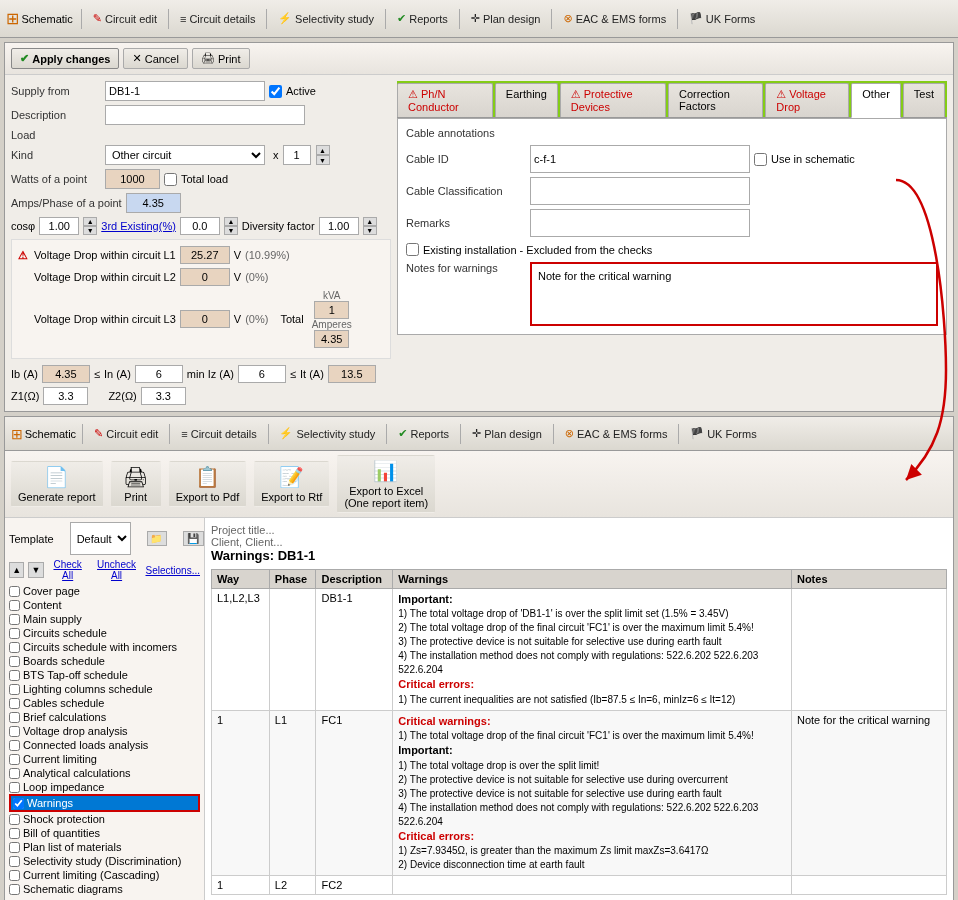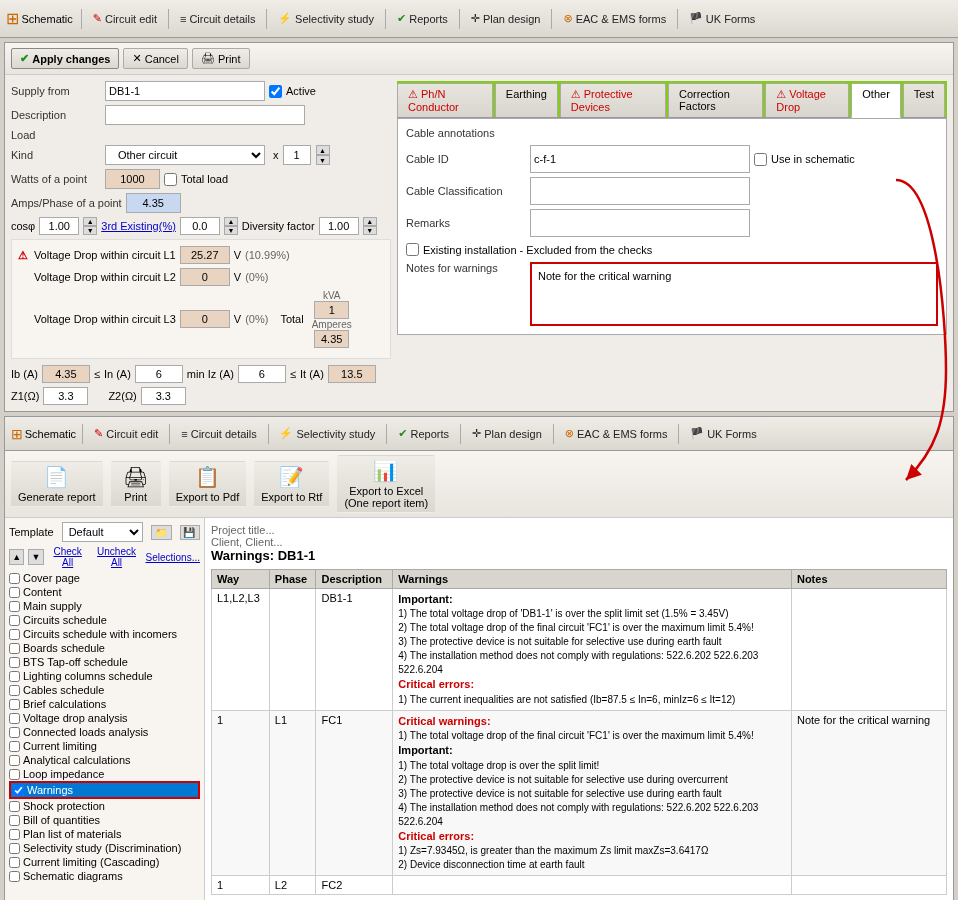--- a/index.html
+++ b/index.html
@@ -189,27 +189,27 @@
     .template-panel {
       width: 200px;
       flex-shrink: 0;
       border-right: 1px solid #ccc;
       padding: 4px;
       background: #f8f4f0;
     }
     .template-header {
       display: flex;
       align-items: center;
-      gap: 8px;
+      gap: 16px;
       margin-bottom: 4px;
     }
     .template-select {
       border: 1px solid #aaa;
       background: white;
-      height: 20px;
+      height: 33px;
       font-size: 11px;
       flex: 1;
       padding: 1px 2px;
     }
     .check-btn {
       font-size: 10px;
       color: #0000cc;
       cursor: pointer;
       text-decoration: underline;
       border: none;
@@ -275,21 +275,21 @@
       width: 40px;
       text-align: center;
     }
 
     .kind-select {
       border: 1px solid #aaa;
       background: white;
       height: 20px;
       font-size: 11px;
       width: 160px;
-      padding: 1px 8px;
+      padding: 1px 2px;
     }
 
     .existing-check-row {
       display: flex;
       align-items: center;
       gap: 4px;
       margin: 6px 0;
     }
 
     .notes-label-row {

